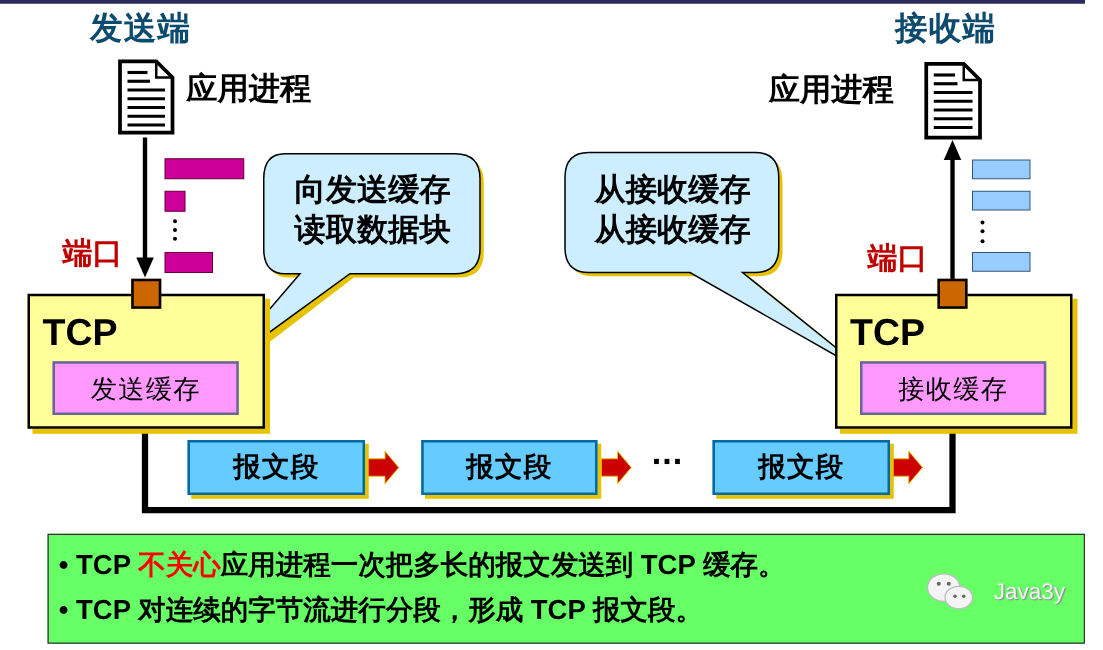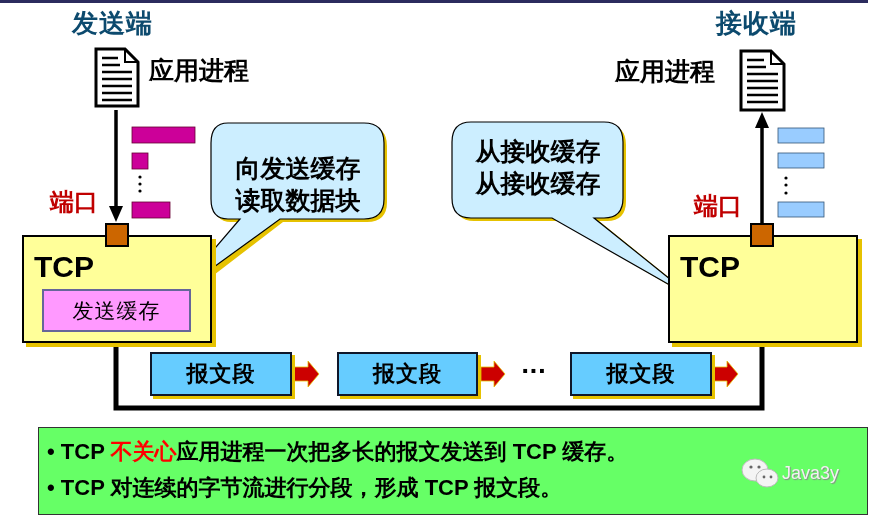--- a/index.html
+++ b/index.html
@@ -19,21 +19,21 @@
   }
   .tcp-label { font-family:"Liberation Sans",sans-serif; font-weight:bold; font-size:30px; color:#000; line-height:32px; }
   .buffer {
     background:#ff99ff; border:2px solid #666699;
     font-size:21px; font-weight:normal; color:#000;
     display:flex; align-items:center; justify-content:center;
     letter-spacing:1px;
   }
   .port { width:20px; height:20px; background:#cc6600; border:2px solid #000; }
   .seg {
-    background:#66ccff; border:2px solid #0f172a;
+    background:#66ccff; border:2px solid #0369a1;
     box-shadow:3px 3px 0 #e6c200;
     font-size:22px; font-weight:bold; color:#000;
     display:flex; align-items:center; justify-content:center;
     letter-spacing:1px;
   }
   .ellipsis { font-size:22px; font-weight:bold; color:#000; }
   .callout-text {
     font-size:25px; font-weight:bold; color:#000; line-height:32px;
     text-align:center; white-space:nowrap;
   }
@@ -137,24 +137,25 @@
 <div class="abs port-label" style="left:694px;top:192px;">端口</div>
 
 <div class="abs tcp-box" style="left:22px;top:235px;width:186px;height:104px;">
   <div class="abs tcp-label" style="left:10px;top:14px;">TCP</div>
   <div class="abs buffer" style="left:18px;top:52px;width:145px;height:39px;">发送缓存</div>
 </div>
 <div class="abs port" style="left:105px;top:223px;"></div>
 
 <div class="abs tcp-box" style="left:668px;top:235px;width:186px;height:104px;">
   <div class="abs tcp-label" style="left:10px;top:14px;">TCP</div>
+  <div class="abs buffer" style="left:18px;top:52px;width:145px;height:39px;">接收缓存</div>
 </div>
 <div class="abs port" style="left:750px;top:223px;"></div>
 
-<div class="abs callout-text" style="left:214px;top:153px;width:168px;">
+<div class="abs callout-text" style="left:214px;top:136px;width:168px;">
   <div>向发送缓存</div>
   <div>读取数据块</div>
 </div>
 <div class="abs callout-text" style="left:455px;top:136px;width:166px;">
   <div>从接收缓存</div>
   <div>从接收缓存</div>
 </div>
 
 <div class="abs seg" style="left:150px;top:352px;width:138px;height:40px;">报文段</div>
 <div class="abs seg" style="left:337px;top:352px;width:137px;height:40px;">报文段</div>
@@ -165,21 +166,21 @@
   <div class="abs note-line" style="left:8px;top:7px;">
     <span class="c-black">•</span>
     <span class="c-black">TCP </span><span class="c-red">不关心</span><span class="c-black">应用进程一次把多长的报文发送到 TCP 缓存。</span>
   </div>
   <div class="abs note-line c-darkred" style="left:8px;top:43px;">
     <span>•</span>
     <span>TCP 对连续的字节流进行分段，形成 TCP 报文段。</span>
   </div>
 </div>
 
-<div class="abs" style="left:740px;top:456px;display:flex;align-items:center;gap:0;">
+<div class="abs" style="left:740px;top:456px;display:flex;align-items:center;gap:13px;">
   <svg width="42" height="34">
     <ellipse cx="15" cy="14" rx="13" ry="11" fill="#f4f4f4" stroke="#bbb" stroke-width="1"></ellipse>
     <ellipse cx="27" cy="22" rx="11" ry="9" fill="#f4f4f4" stroke="#bbb" stroke-width="1"></ellipse>
     <circle cx="11" cy="11" r="1.6" fill="#666"></circle>
     <circle cx="19" cy="11" r="1.6" fill="#666"></circle>
     <circle cx="24" cy="21" r="1.4" fill="#666"></circle>
     <circle cx="31" cy="21" r="1.4" fill="#666"></circle>
   </svg>
   <span class="watermark">Java3y</span>
 </div>

